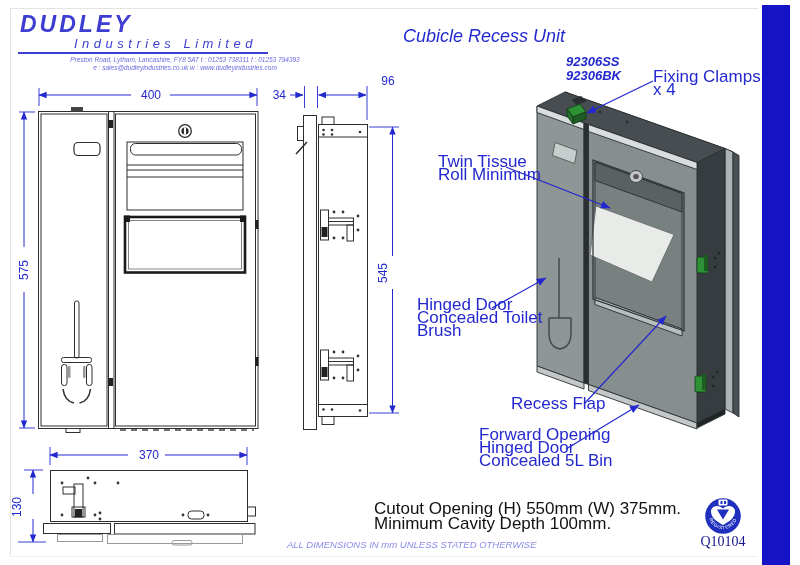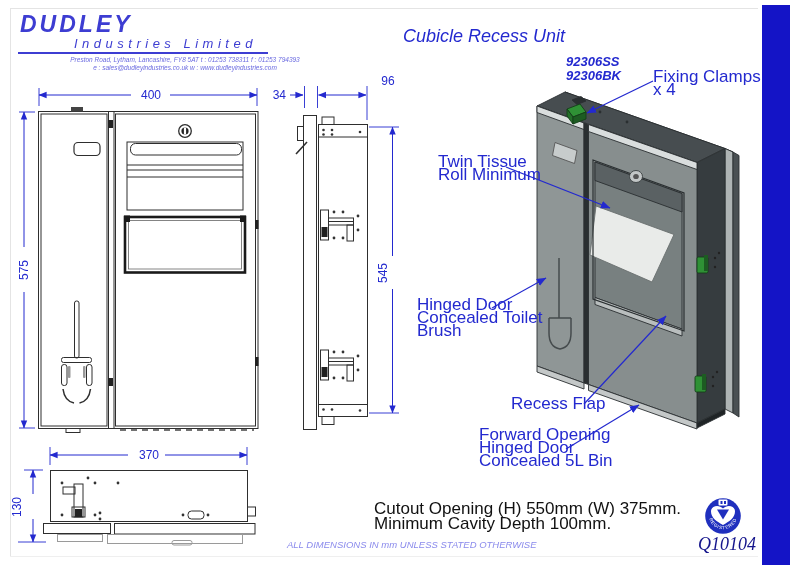--- a/index.html
+++ b/index.html
@@ -16,21 +16,21 @@
   .pcode{left:566px;font-size:13px;font-weight:bold;font-style:italic;color:#2329cf;margin-top:28px;}
   
   .dim{font-size:12px;color:#2329cf;text-align:center;}
   .rot{transform:rotate(-90deg);}
   
   .callout{font-size:17px;line-height:13px;color:#2329cf;}
   
   .note1{left:374px;font-size:17px;color:#111;}
   .note2{left:287px;top:539px;font-size:9.5px;font-style:italic;color:#8a8aec;}
   .qcode{left:698px;top:534px;width:50px;text-align:center;
-         font-family:"Liberation Serif",serif;font-size:18px;color:#15158c;font-style:italic;}
+         font-family:"Liberation Serif",serif;font-size:14px;color:#15158c;}
   .bar{left:762px;top:5px;width:28px;height:560px;background:#1414c6;}
   .frame-top{left:10px;top:8px;width:748px;height:1px;background:#e4e4e4;}
   .frame-left{left:10px;top:8px;width:1px;height:549px;background:#e4e4e4;}
   .frame-bottom{left:10px;top:556px;width:748px;height:1px;background:#efefef;}
 </style>
 </head>
 <body>
 
 <div class="abs frame-top"></div>
 <div class="abs frame-left"></div>

